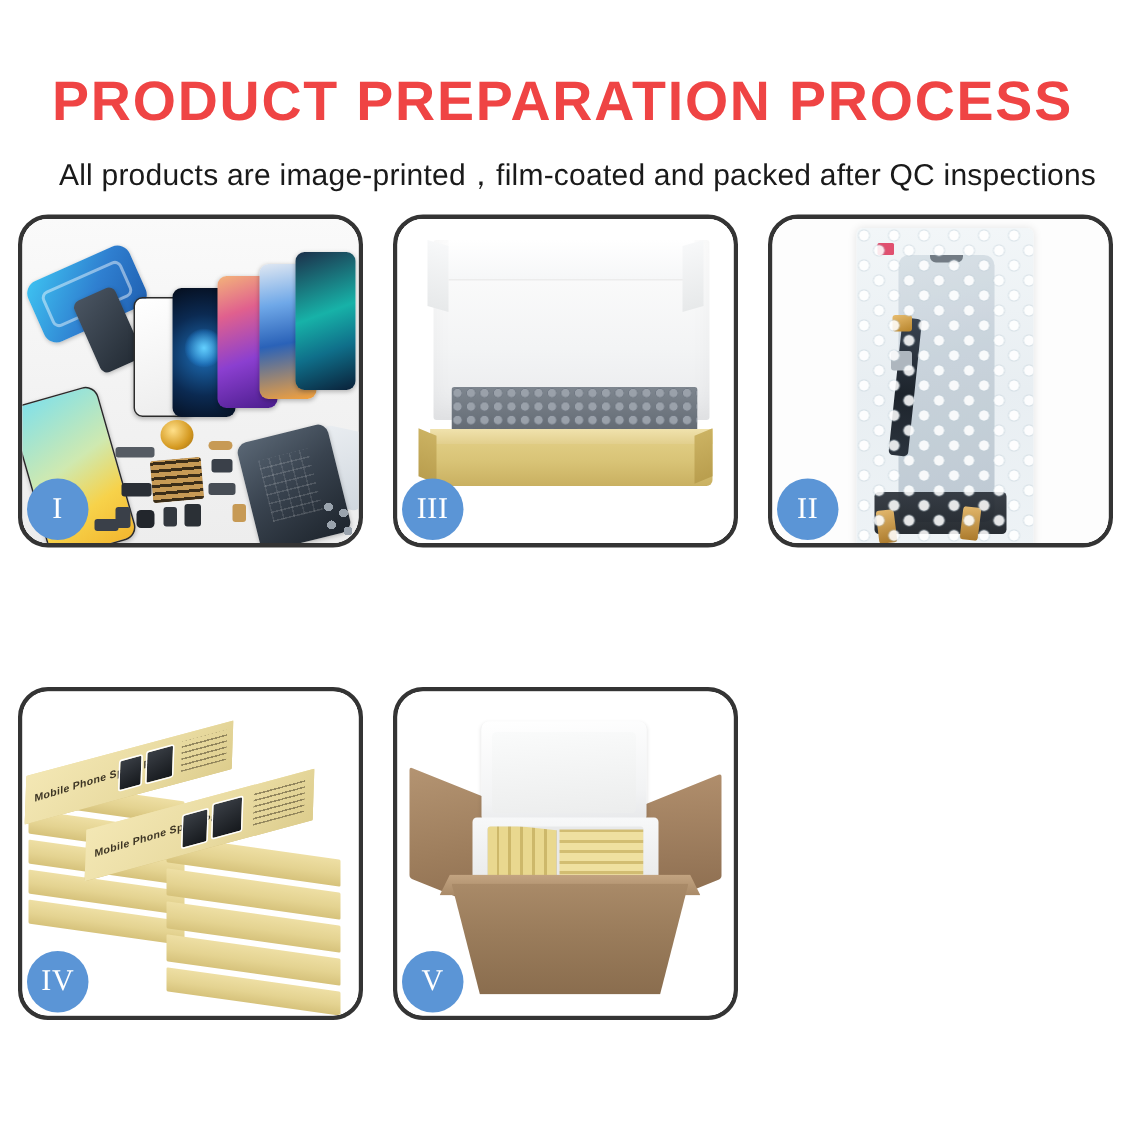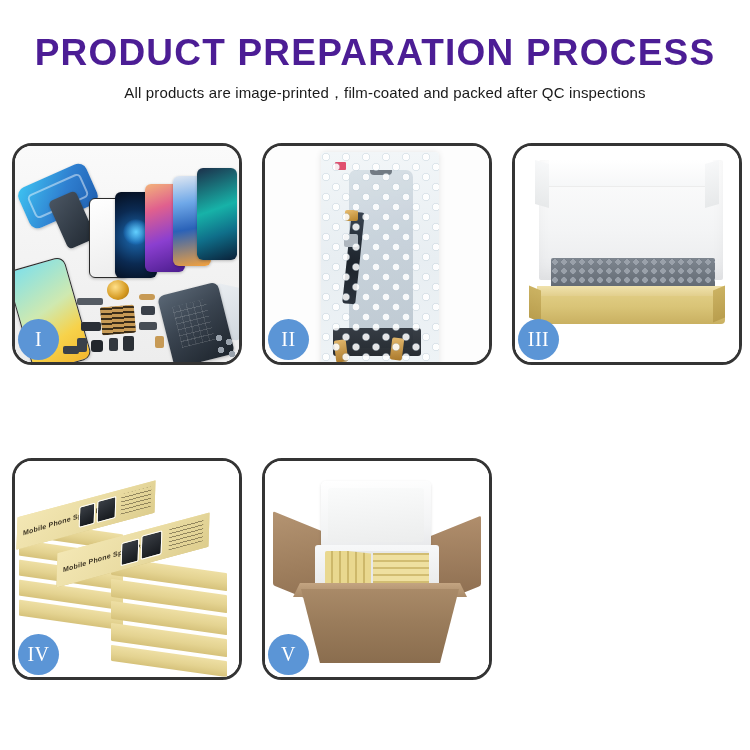--- a/index.html
+++ b/index.html
@@ -19,28 +19,28 @@
   .header {
     width: 750px;
     padding-top: 34px;
     text-align: center;
   }
   .page-title {
     font-family: "Liberation Sans", sans-serif;
     font-size: 37px;
     font-weight: 700;
     letter-spacing: 1.2px;
-    color: #4c1d95;
+    color: #ef4444;
     line-height: 1.05;
-    margin: 0;
+    margin: 15px;
     white-space: nowrap;
   }
   .page-subtitle {
     font-family: "Liberation Sans", sans-serif;
-    font-size: 15px;
+    font-size: 20px;
     font-weight: 400;
     color: #1a1a1a;
     letter-spacing: 0.15px;
     margin: 11px 0 0 0;
     white-space: nowrap;
     padding-left: 20px;
   }
 
   
   .grid {
@@ -464,20 +464,37 @@
         <div class="part pt11"></div>
         <div class="screws"></div>
       </div>
     </div>
     <div class="badge">I</div>
   </div>
 
   <div class="panel">
     <div class="panel-inner">
       <div class="scene">
+        <div class="p3-bg"></div>
+        <div class="box3-lid"></div>
+        <div class="box3-flapL"></div>
+        <div class="box3-flapR"></div>
+        <div class="box3-foam"></div>
+        <div class="box3-tray"></div>
+        <div class="box3-tray-front"></div>
+        <div class="box3-tray-sideL"></div>
+        <div class="box3-tray-sideR"></div>
+      </div>
+    </div>
+    <div class="badge">III</div>
+  </div>
+
+  <div class="panel">
+    <div class="panel-inner">
+      <div class="scene">
         <div class="p2-bg"></div>
         <div class="bubble-pack">
           <div class="lcd-panel">
             <div class="lcd-notch"></div>
           </div>
           <div class="flex-cable"></div>
           <div class="flex-gold-a"></div>
           <div class="flex-chip"></div>
           <div class="conn-row"></div>
           <div class="conn-gold-l"></div>
@@ -486,37 +503,20 @@
           <div class="bubble-tex"></div>
         </div>
       </div>
     </div>
     <div class="badge">II</div>
   </div>
 
   <div class="panel">
     <div class="panel-inner">
       <div class="scene">
-        <div class="p3-bg"></div>
-        <div class="box3-lid"></div>
-        <div class="box3-flapL"></div>
-        <div class="box3-flapR"></div>
-        <div class="box3-foam"></div>
-        <div class="box3-tray"></div>
-        <div class="box3-tray-front"></div>
-        <div class="box3-tray-sideL"></div>
-        <div class="box3-tray-sideR"></div>
-      </div>
-    </div>
-    <div class="badge">III</div>
-  </div>
-
-  <div class="panel">
-    <div class="panel-inner">
-      <div class="scene">
         <div class="p4-bg"></div>
         <div class="stack">
 
           <div class="kbox" style="left:4px;  top:66px;  width:104px; height:16px; transform:skewY(8deg);"></div>
           <div class="kbox" style="left:4px;  top:86px;  width:104px; height:16px; transform:skewY(8deg);"></div>
           <div class="kbox" style="left:4px;  top:106px; width:104px; height:16px; transform:skewY(8deg);"></div>
           <div class="kbox" style="left:4px;  top:126px; width:104px; height:16px; transform:skewY(8deg);"></div>
           <div class="kbox" style="left:4px;  top:146px; width:104px; height:16px; transform:skewY(8deg);"></div>
 
           <div class="kbox" style="left:96px; top:104px; width:116px; height:18px; transform:skewY(8deg);"></div>

